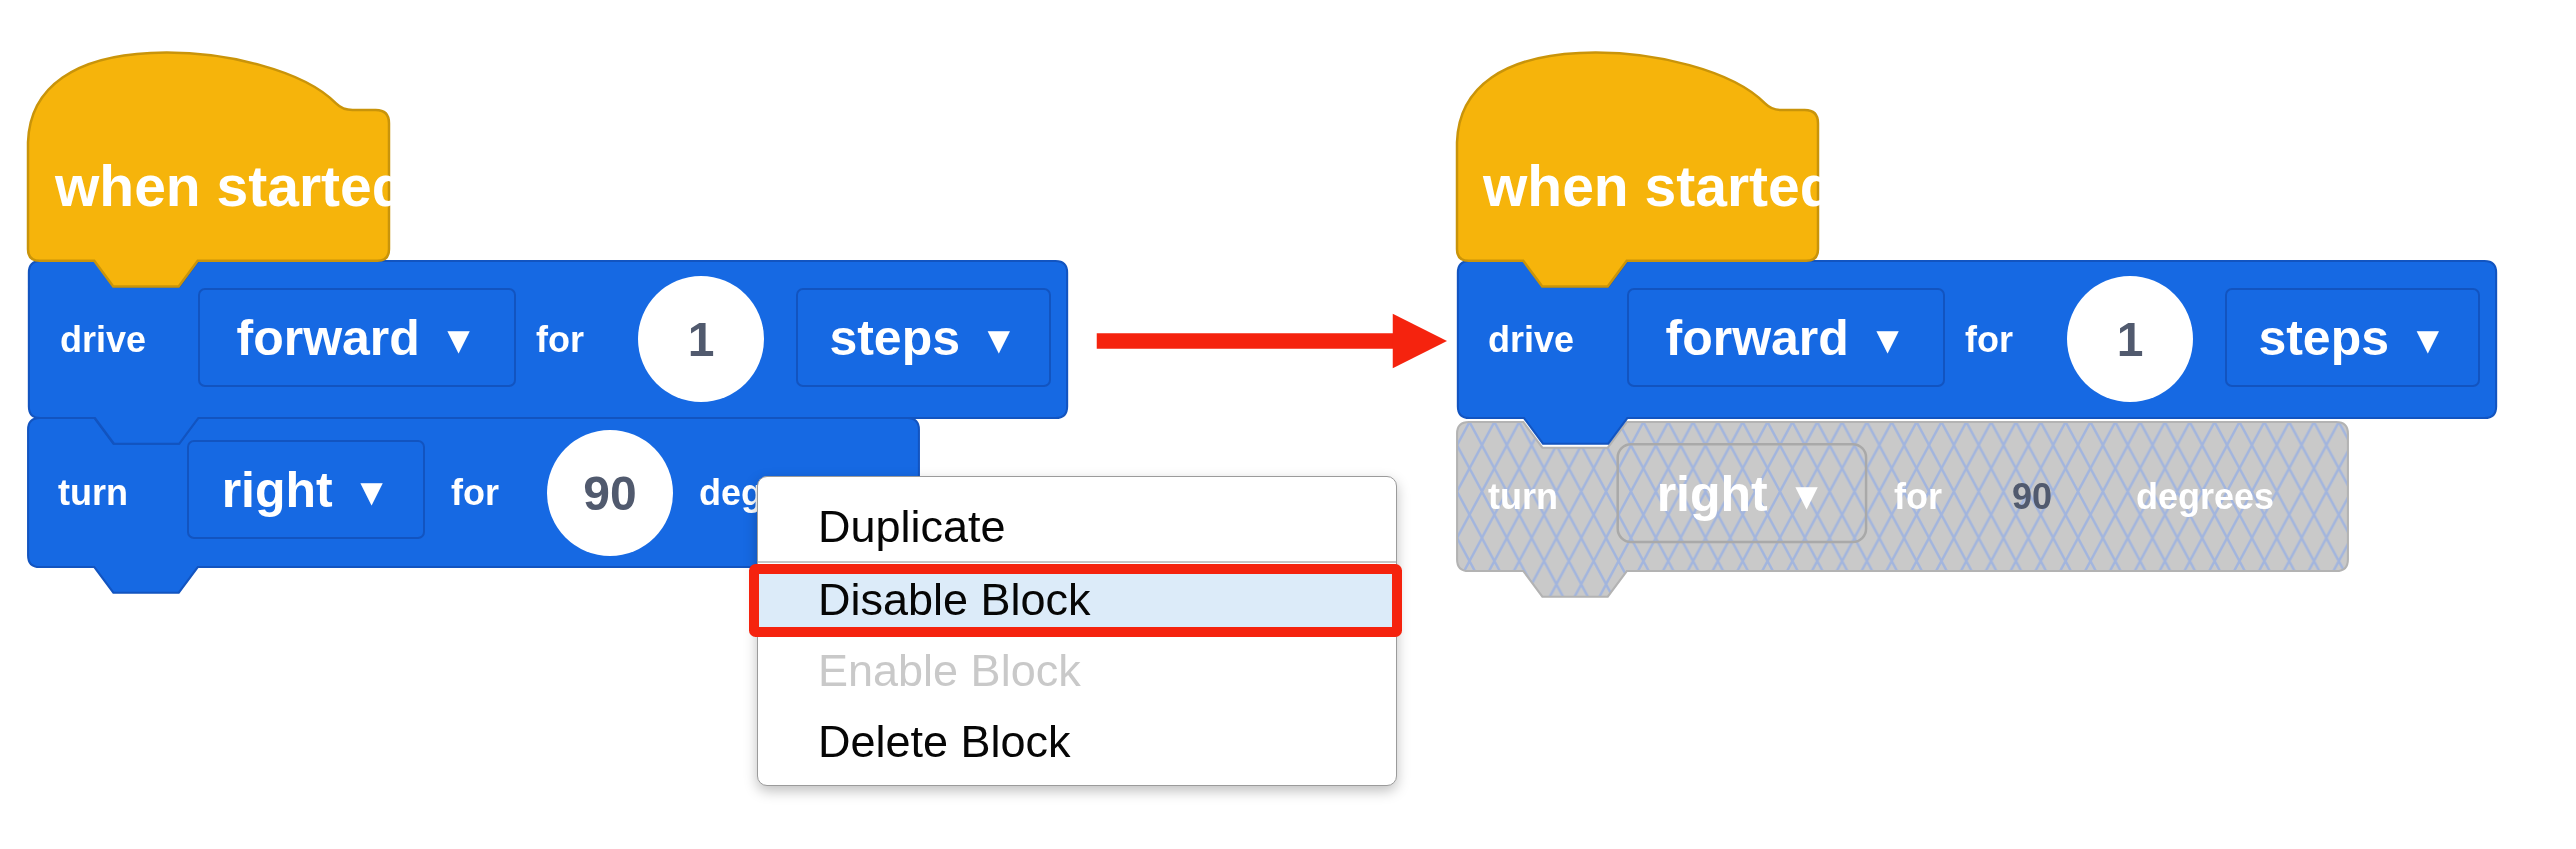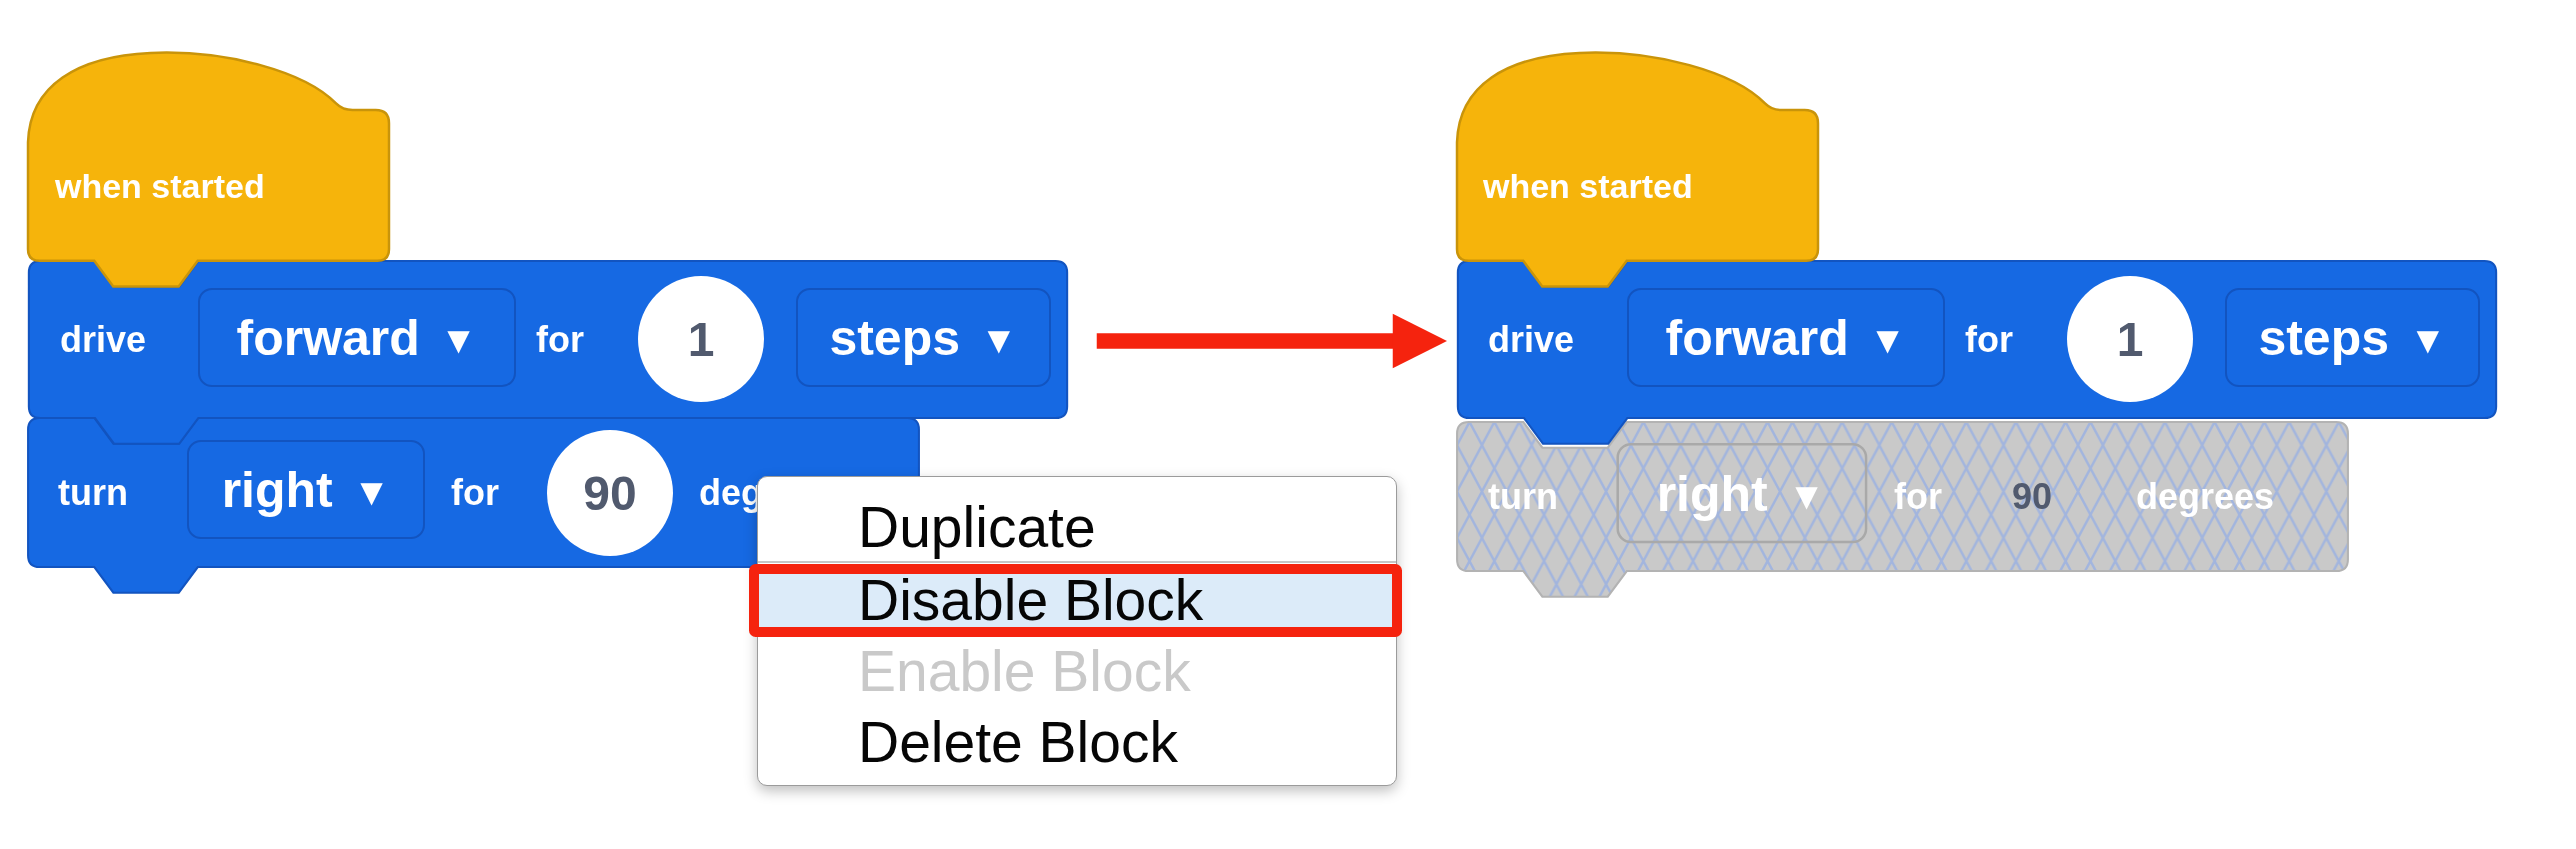--- a/index.html
+++ b/index.html
@@ -8,27 +8,27 @@
     background:#ffffff;
     font-family:"Liberation Sans","DejaVu Sans",sans-serif;
   }
   svg.blockshape{position:absolute;overflow:visible;display:block;}
 
   
   .blk-label{
     position:absolute;color:#ffffff;font-weight:bold;font-size:36px;
     line-height:50px;white-space:nowrap;letter-spacing:0px;
   }
-  .hat-label{font-size:34px;line-height:51px;}
+  .hat-label{font-size:57px;line-height:51px;}
   .val-dark{color:var(--value-text,#515a6e);}
 
   
   .pill{
     position:absolute;box-sizing:border-box;
-    border:2.5px solid #1254c0;border-radius:14px;
+    border:2.5px solid #1254c0;border-radius:7px;
     display:flex;align-items:center;justify-content:center;gap:20px;
   }
   .pill-dis{border-color:#a9a9a9;}
   .pill-text{color:#ffffff;font-weight:bold;font-size:50px;line-height:50px;white-space:nowrap;}
   .tri{color:#ffffff;font-size:38px;line-height:38px;transform:translateY(1.7px);}
 
   
   .bubble{
     position:absolute;width:126px;height:126px;border-radius:50%;
     background:#ffffff;display:flex;align-items:center;justify-content:center;
@@ -36,22 +36,22 @@
   }
 
   
   .menu{
     position:absolute;left:757px;top:476px;width:640px;height:310px;
     background:#ffffff;border:1.7px solid #9b9b9b;border-radius:10px;
     box-shadow:0 5px 13.2px rgba(0,0,0,0.25);z-index:10;box-sizing:border-box;
   }
   .menu-item{
     position:absolute;left:0;width:100%;height:71px;
-    display:flex;align-items:center;padding-left:100px;box-sizing:border-box;
-    font-size:57px;color:#060606;white-space:nowrap;
+    display:flex;align-items:center;padding-left:60px;box-sizing:border-box;
+    font-size:45px;color:#060606;white-space:nowrap;
   }
   .menu-item.highlighted{background:var(--menu-highlight,#dcebf9);}
   .menu-item.disabled{color:var(--menu-disabled-text,#c9c9c9);}
   .menu-divider{position:absolute;left:0;top:84px;width:100%;height:1.7px;background:#c6c6c6;}
 
   
   .redbox{
     position:absolute;left:749px;top:564px;width:653px;height:73px;
     border:10px solid var(--annotation-red,#f5230e);border-radius:6.6px;
     box-sizing:border-box;z-index:11;background:transparent;

